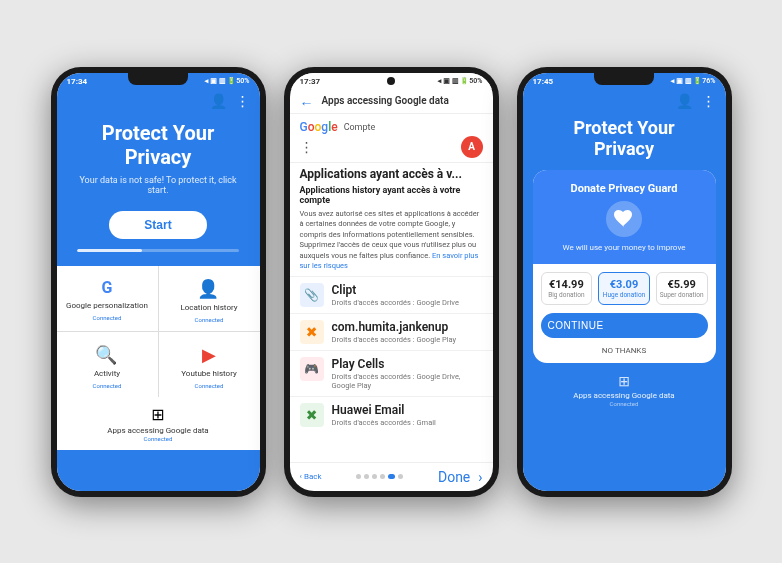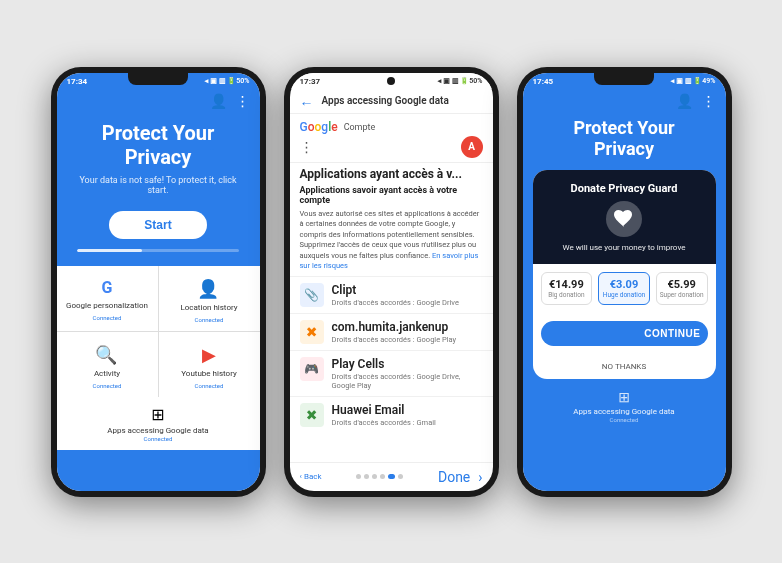--- a/index.html
+++ b/index.html
@@ -296,21 +296,21 @@
     
     .donation-modal {
       background: #fff;
       border-radius: 14px;
       margin: 10px 10px 0;
       padding: 0;
       overflow: hidden;
       width: calc(100% - 20px);
     }
     .donation-orange-header {
-      background: #0f172a;
+      background: #3b82f6;
       padding: 12px;
       display: flex;
       flex-direction: column;
       align-items: center;
       gap: 6px;
     }
     .donation-header-title {
       color: #fff;
       font-size: 11px;
       font-weight: 700;
@@ -362,24 +362,24 @@
       text-align: center;
     }
     .donation-option.selected .donation-label { color: #2b7de9; }
     .donation-continue-btn {
       background: #2b7de9;
       color: #fff;
       border: none;
       border-radius: 20px;
       padding: 7px;
       width: calc(100% - 16px);
-      margin: 12px 8px;
+      margin: 4px 8px;
       font-size: 10px;
-      font-weight: 700;
-      text-align: right;
+      font-weight: 400;
+      text-align: left;
       cursor: pointer;
       letter-spacing: 0.5px;
     }
     .donation-no-thanks {
       text-align: center;
       font-size: 8px;
       color: #555;
       padding: 4px 0 8px;
       cursor: pointer;
     }
@@ -524,21 +524,21 @@
         </span>
         <span class="google-compte-label">Compte</span>
       </div>
       <div class="google-account-row">
         <span class="google-account-dots">⋮</span>
         <div class="google-account-avatar">A</div>
       </div>
 
       <div class="phone2-section-title">Applications ayant accès à v...</div>
 
-      <div style="font-size:9px;font-weight:700;color:#222;padding:2px 10px 2px;">Applications savoir ayant accès à votre compte</div>
+      <div style="font-size:9px;font-weight:700;color:#222;padding:2px 10px 2px;">Applications history ayant accès à votre compte</div>
 
       <div class="phone2-desc">
         <span>Vous avez autorisé ces sites et applications à accéder à certaines données de votre compte Google, y compris des informations potentiellement sensibles. Supprimez l'accès de ceux que vous n'utilisez plus ou auxquels vous ne faites plus confiance.</span>
         <a style="color:#2b7de9;cursor:pointer;">En savoir plus sur les risques</a>
       </div>
 
       <div class="phone2-app-list">
         <div class="phone2-app-item">
           <div class="app-icon-box clipt-icon">📎</div>
           <div class="app-info">
@@ -593,21 +593,21 @@
   <div class="phone">
     <div class="notch"></div>
     <div class="phone-inner">
 
       <div class="status-bar light phone3-status">
         <span class="status-time">17:45</span>
         <div class="status-icons">
           <span>◂</span>
           <span>▣</span>
           <span>▥</span>
-          <span>🔋49%</span>
+          <span>🔋76%</span>
         </div>
       </div>
 
       <div class="phone3-content">
         <div class="phone3-header">
           <div class="phone3-header-icons">
             <span>👤</span>
             <span>⋮</span>
           </div>
         </div>

